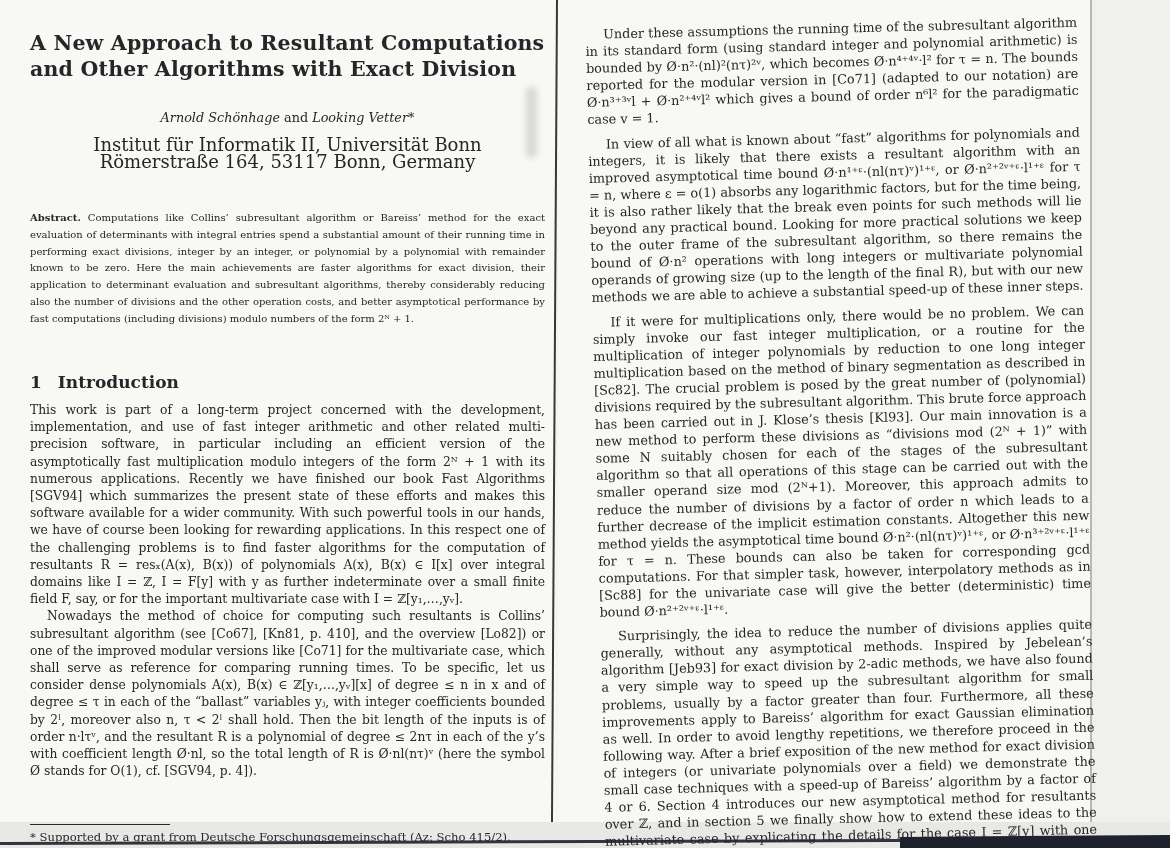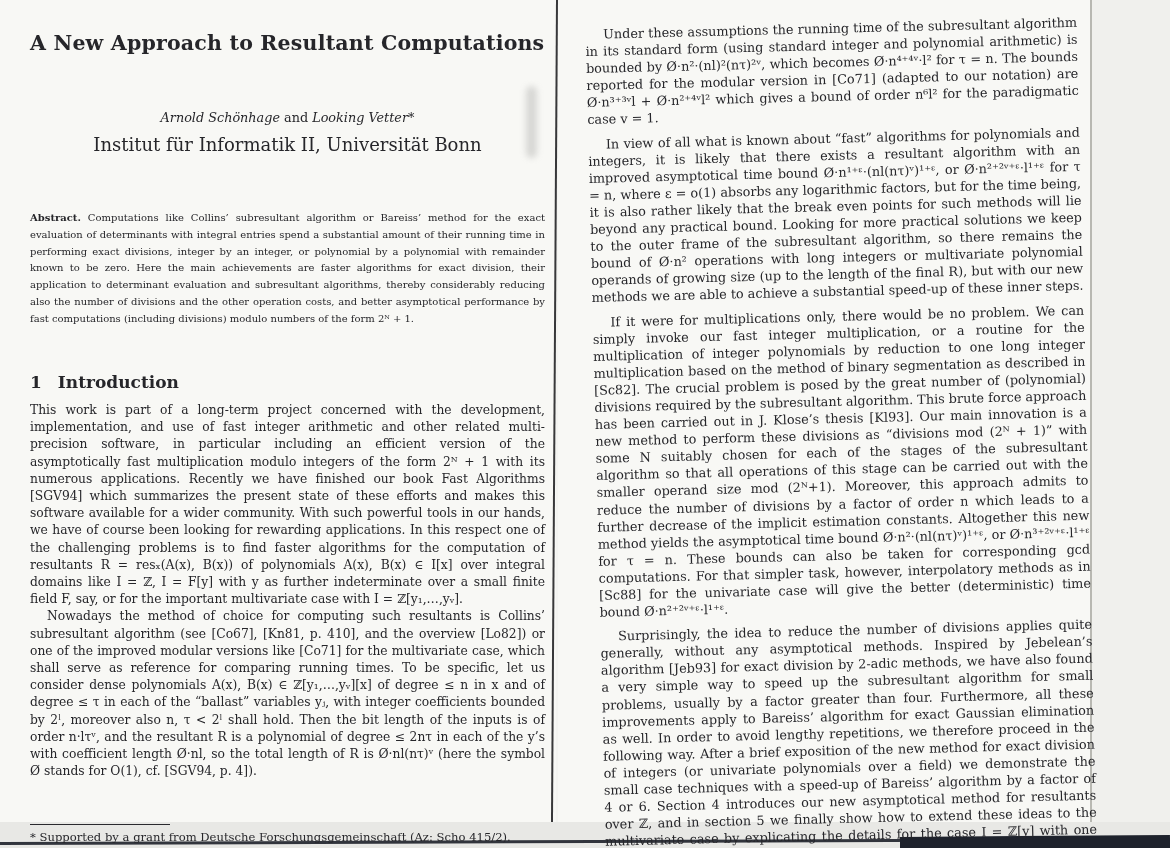--- a/index.html
+++ b/index.html
@@ -49,27 +49,29 @@
 <div id="gutter-smudge"></div>
 <div id="gutter-line"></div>
 <div id="right-edge-line"></div>
 <div id="bottom-strip"></div>
 <div id="bottom-line"></div>
 <div id="bottom-corner"></div>
 
 <div class="lp-inner">
   <div class="title">
     <div>A New Approach to Resultant Computations</div>
+    <div>and Other Algorithms with Exact Division</div>
   </div>
 </div>
 
 <div class="authors"><span class="name">Arnold Schönhage</span><span> and </span><span class="name">Looking Vetter*</span></div>
 
 <div class="affil">
   <div>Institut für Informatik II, Universität Bonn</div>
+  <div>Römerstraße 164, 53117 Bonn, Germany</div>
 </div>
 
 <div class="abstract"><span class="lbl">Abstract.</span><span> Computations like Collins’ subresultant algorithm or Bareiss’ method for the exact evaluation of determinants with integral entries spend a substantial amount of their running time in performing exact divisions, integer by an integer, or polynomial by a polynomial with remainder known to be zero. Here the main achievements are faster algorithms for exact division, their application to determinant evaluation and subresultant algorithms, thereby considerably reducing also the number of divisions and the other operation costs, and better asymptotical performance by fast computations (including divisions) modulo numbers of the form 2ᴺ + 1.</span></div>
 
 <div class="sec-head"><span class="num">1</span><span>Introduction</span></div>
 
 <div class="body-left">
   <p>This work is part of a long-term project concerned with the development, implementation, and use of fast integer arithmetic and other related multi-precision software, in particular including an efficient version of the asymptotically fast multiplication modulo integers of the form 2ᴺ + 1 with its numerous applications. Recently we have finished our book Fast Algorithms [SGV94] which summarizes the present state of these efforts and makes this software available for a wider community. With such powerful tools in our hands, we have of course been looking for rewarding applications. In this respect one of the challenging problems is to find faster algorithms for the computation of resultants R = resₓ(A(x), B(x)) of polynomials A(x), B(x) ∈ I[x] over integral domains like I = ℤ, I = F[y] with y as further indeterminate over a small finite field F, say, or for the important multivariate case with I = ℤ[y₁,…,yᵥ].</p>
   <p class="indent">Nowadays the method of choice for computing such resultants is Collins’ subresultant algorithm (see [Co67], [Kn81, p. 410], and the overview [Lo82]) or one of the improved modular versions like [Co71] for the multivariate case, which shall serve as reference for comparing running times. To be specific, let us consider dense polynomials A(x), B(x) ∈ ℤ[y₁,…,yᵥ][x] of degree ≤ n in x and of degree ≤ τ in each of the “ballast” variables yⱼ, with integer coefficients bounded by 2ˡ, moreover also n, τ &lt; 2ˡ shall hold. Then the bit length of the inputs is of order n·lτᵛ, and the resultant R is a polynomial of degree ≤ 2nτ in each of the y’s with coefficient length Ø·nl, so the total length of R is Ø·nl(nτ)ᵛ (here the symbol Ø stands for O(1), cf. [SGV94, p. 4]).</p>
 </div>

